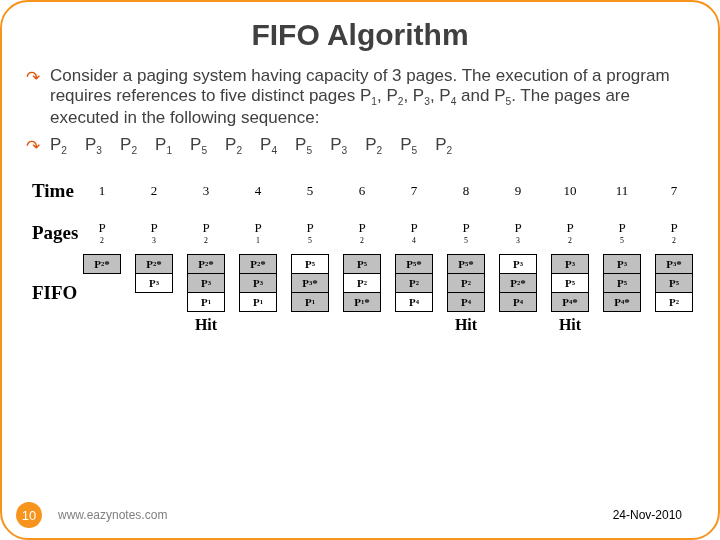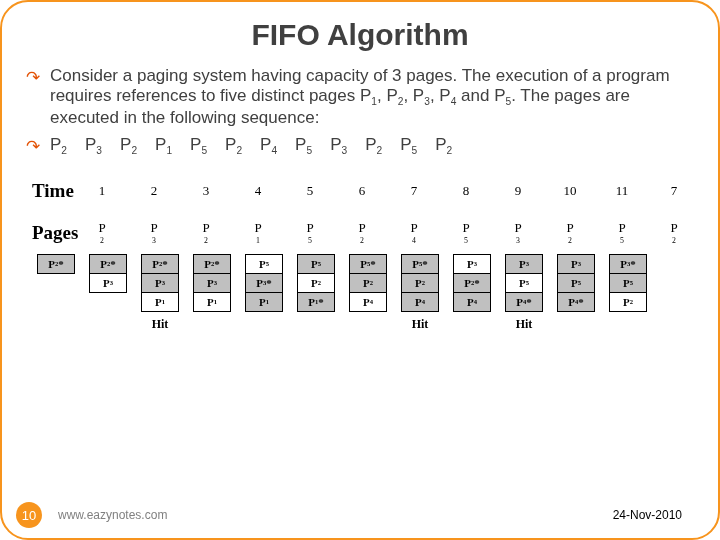--- a/index.html
+++ b/index.html
@@ -62,21 +62,21 @@
     width:38px; height:20px;
     border:1px solid #000;
     display:flex; align-items:center; justify-content:center;
     font-weight:bold; font-size:11px;
     box-sizing:border-box;
     margin-top:-1px;
   }
   .cell.first{margin-top:0;}
   .cell.shaded{background:#c0c0c0;}
   .hit{
-    font-weight:bold; font-size:12px; height:18px;
+    font-weight:bold; font-size:16px; height:18px;
     display:flex; align-items:center; justify-content:center;
     margin-top:4px;
   }
 
   .footer {
     position:absolute; bottom:10px; left:0; width:100%;
     display:flex; align-items:center;
     font-size:12px; color:#808080;
   }
   .pagenum{
@@ -133,20 +133,21 @@
         <div class="col">P<sub>2</sub></div>
         <div class="col">P<sub>4</sub></div>
         <div class="col">P<sub>5</sub></div>
         <div class="col">P<sub>3</sub></div>
         <div class="col">P<sub>2</sub></div>
         <div class="col">P<sub>5</sub></div>
         <div class="col">P<sub>2</sub></div>
       </div>
   </div>
   <div class="viz-row frames-row">
+    <div class="label">FIFO</div>
     <div id="frames-cols" style="display: flex;">
         <div class="col">
           <div class="cell first shaded">P<sub>2</sub>*</div>
           <div class="hit"></div>
         </div>
         <div class="col">
           <div class="cell first shaded">P<sub>2</sub>*</div>
           <div class="cell">P<sub>3</sub></div>
           <div class="hit"></div>
         </div>

